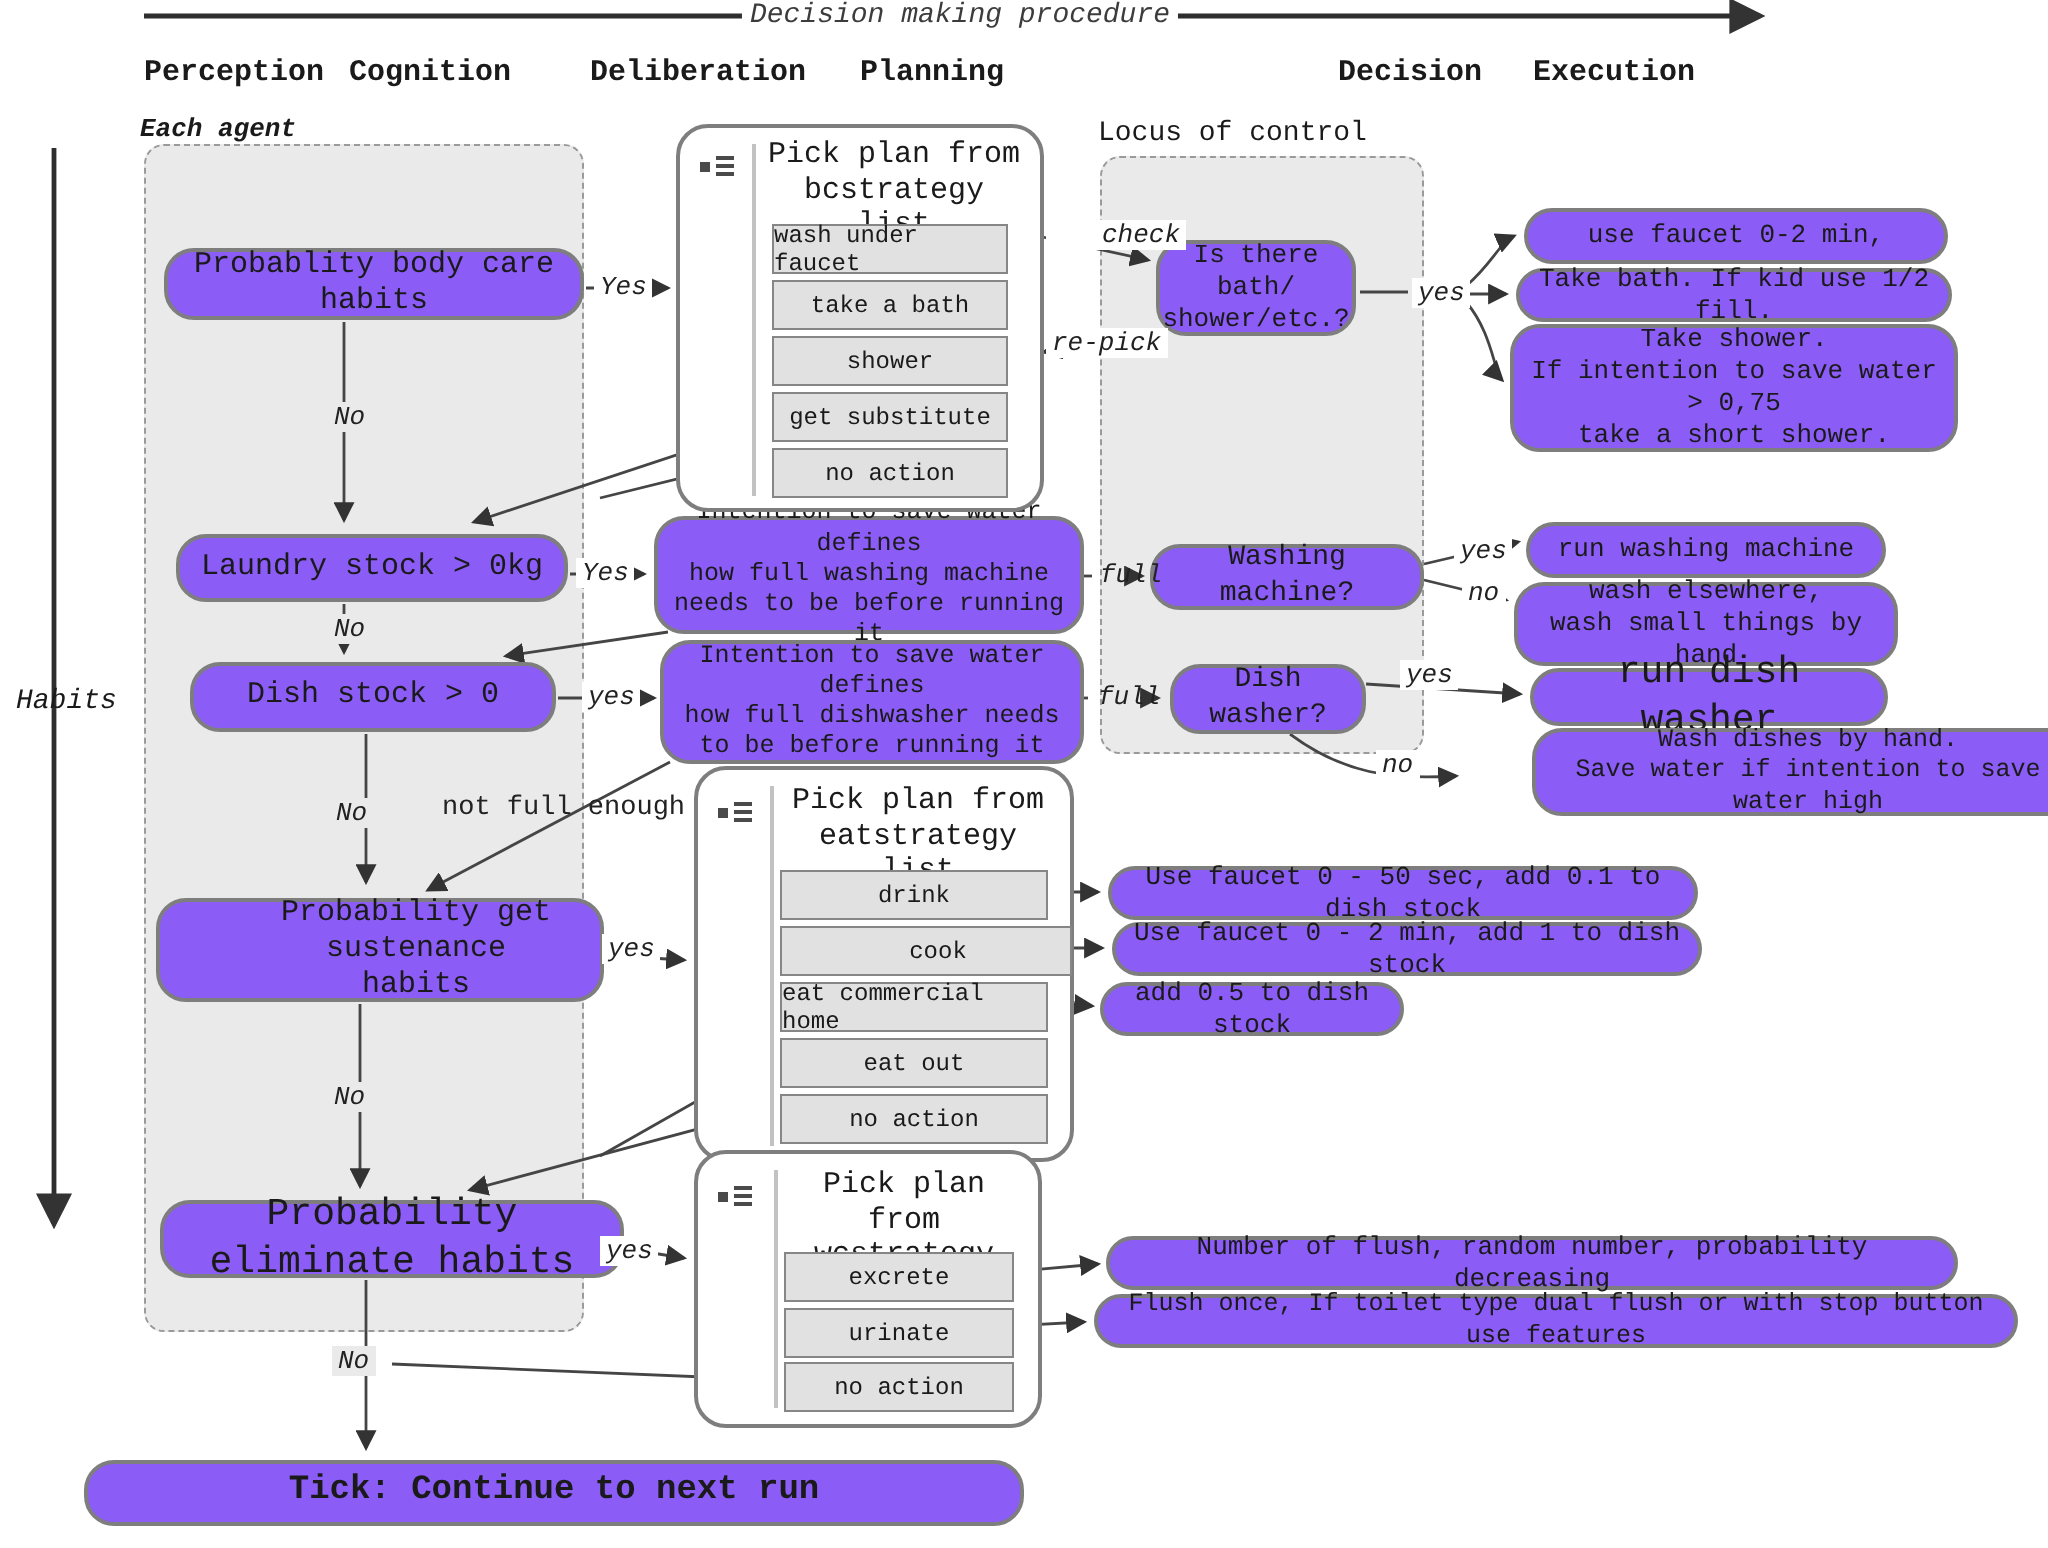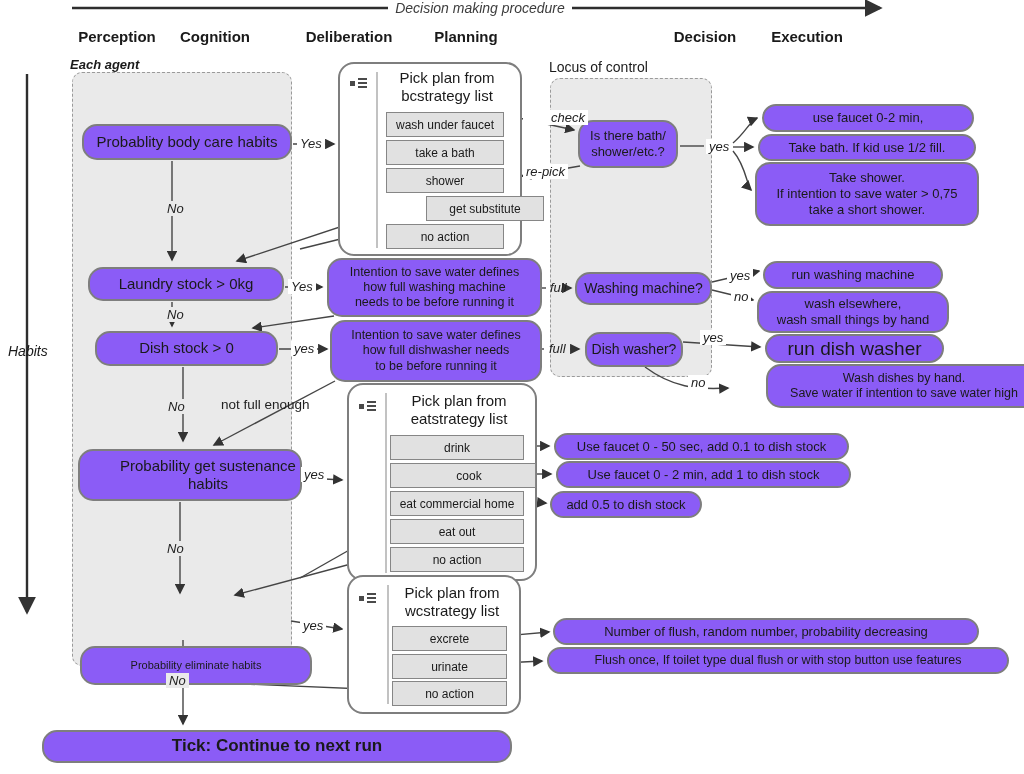--- a/index.html
+++ b/index.html
@@ -1,17 +1,17 @@
 <!DOCTYPE html>
 <html><head>
 <meta charset="utf-8">
 <style>
   html,body{margin:0;padding:0;background:#fff;}
   #canvas{position:relative;width:1024px;height:774px;background:#fff;
-    font-family:Liberation Sans, sans-serif;color:#1a1a1a;overflow:hidden;}
+    font-family:Liberation Mono, monospace;color:#1a1a1a;overflow:hidden;}
   .panel{position:absolute;background:#eaeaea;border:1.6px dashed #9a9a9a;border-radius:10px;}
   svg.wires{position:absolute;left:0;top:0;z-index:2;}
   .node{position:absolute;background:#8b5cf6;border:2px solid #7e7e7e;border-radius:15px;
     display:flex;align-items:center;justify-content:center;text-align:center;
     z-index:3;line-height:1.22;padding:1px 4px;box-sizing:border-box;}
   .pre{white-space:pre-line;}
   .strategy{position:absolute;background:#fff;border:2px solid #7e7e7e;border-radius:16px;z-index:3;}
   .s-title{position:absolute;font-size:15px;line-height:1.18;text-align:center;white-space:pre-line;}
   .divider{position:absolute;width:2px;background:#c2c2c2;}
   .item{position:absolute;background:#e1e1e1;border:1.5px solid #868686;
@@ -98,21 +98,21 @@
 
   <div class="freelabel" style="left:70px;top:57px;font-weight:bold;font-style:italic;font-size:13px;">Each agent</div>
   <div class="freelabel" style="left:8px;top:343px;font-style:italic;font-size:14px;">Habits</div>
   <div class="freelabel" style="left:549px;top:59px;font-size:14px;">Locus of control</div>
 
   <div class="node" style="left:82px;top:124px;width:210px;height:36px;font-size:15px;">Probablity body care habits</div>
   <div class="node" style="left:88px;top:267px;width:196px;height:34px;font-size:15px;">Laundry stock &gt; 0kg</div>
   <div class="node" style="left:95px;top:331px;width:183px;height:35px;font-size:15px;">Dish stock &gt; 0</div>
   <div class="node pre" style="left:78px;top:449px;width:224px;height:52px;font-size:15px;padding-left:40px;">Probability get sustenance
 habits</div>
-  <div class="node" style="left:80px;top:600px;width:232px;height:39px;font-size:11px;margin-top:46px;">Probability eliminate habits</div>
+  <div class="node" style="left:80px;top:600px;width:232px;height:39px;font-size:19px;">Probability eliminate habits</div>
   <div class="node" style="left:42px;top:730px;width:470px;height:33px;font-size:17px;font-weight:bold;">Tick: Continue to next run</div>
 
   <div class="node pre" style="left:327px;top:258px;width:215px;height:59px;font-size:12.5px;">Intention to save water defines
 how full washing machine
 needs to be before running it</div>
   <div class="node pre" style="left:330px;top:320px;width:212px;height:62px;font-size:12.5px;">Intention to save water defines
 how full dishwasher needs
 to be before running it</div>
 
   <div class="node" style="left:575px;top:272px;width:137px;height:33px;font-size:14px;">Washing machine?</div>
@@ -128,21 +128,21 @@
           <i></i>
           <i></i>
         </span>
       </span>
     <div class="divider" style="left:36px;top:8px;height:176px;"></div>
     <div class="s-title" style="left:40px;top:5px;width:134px;">Pick plan from
 bcstrategy list</div>
     <div class="item" style="left:46px;top:48px;width:116px;height:23px;">wash under faucet</div>
     <div class="item" style="left:46px;top:76px;width:116px;height:23px;">take a bath</div>
     <div class="item" style="left:46px;top:104px;width:116px;height:23px;">shower</div>
-    <div class="item" style="left:46px;top:132px;width:116px;height:23px;margin-left:40px;">get substitute</div>
+    <div class="item" style="left:46px;top:132px;width:116px;height:23px;">get substitute</div>
     <div class="item" style="left:46px;top:160px;width:116px;height:23px;">no action</div>
   </div>
 
   <div class="strategy" style="left:347px;top:383px;width:186px;height:194px;">
     <span class="pick-icon" style="left:10px;top:16px;">
         <span class="sq"></span>
         <span class="bars">
           <i></i>
           <i></i>
           <i></i>

